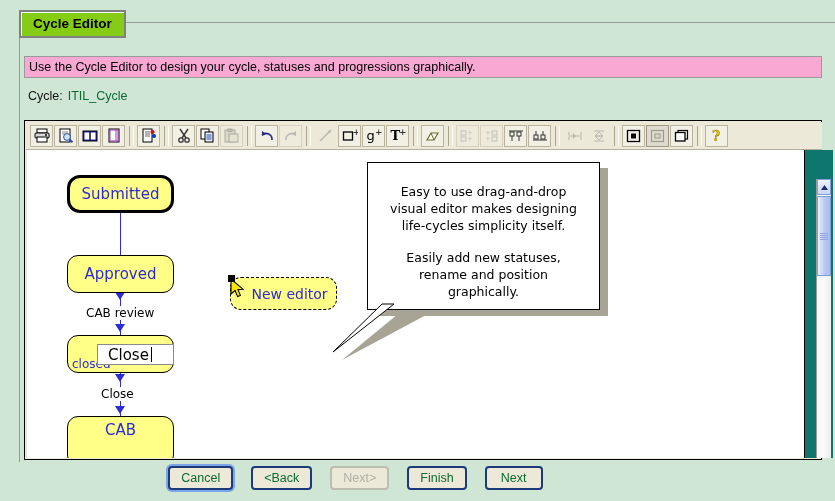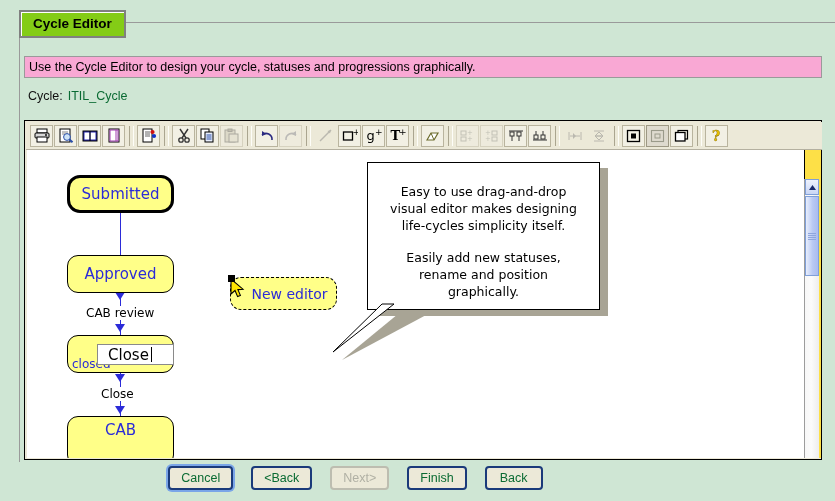--- a/index.html
+++ b/index.html
@@ -90,22 +90,23 @@
     width:3px;height:20px;margin:0 3px;
     border-left:1px solid #aaa58f;
     border-right:1px solid #fdfdf8;
   }
   .tb-btn svg{display:block;}
   .tb-btn.disabled{opacity:.42;}
 
   
   #canvas-wrap{
     position:absolute;left:2px;top:29px;width:794px;height:308px;
-    background:#fde047;
+    background:#0f766e;
     overflow:hidden;
+    padding-left:12px;
   }
   #canvas{
     position:absolute;left:0;top:0;width:778px;height:308px;
     background:#ffffff;
     border-right:1px solid #000;
     box-sizing:border-box;
   }
 
   
   #vscroll{
@@ -568,14 +569,14 @@
       </div>
     </div>
   </div>
 </div>
 
 <div id="button-bar">
   <div class="wiz-btn focused">Cancel</div>
   <div class="wiz-btn">&lt;Back</div>
   <div class="wiz-btn disabled">Next&gt;</div>
   <div class="wiz-btn">Finish</div>
-  <div class="wiz-btn">Back</div>
+  <div class="wiz-btn">Next</div>
 </div>
 
 </body></html>

